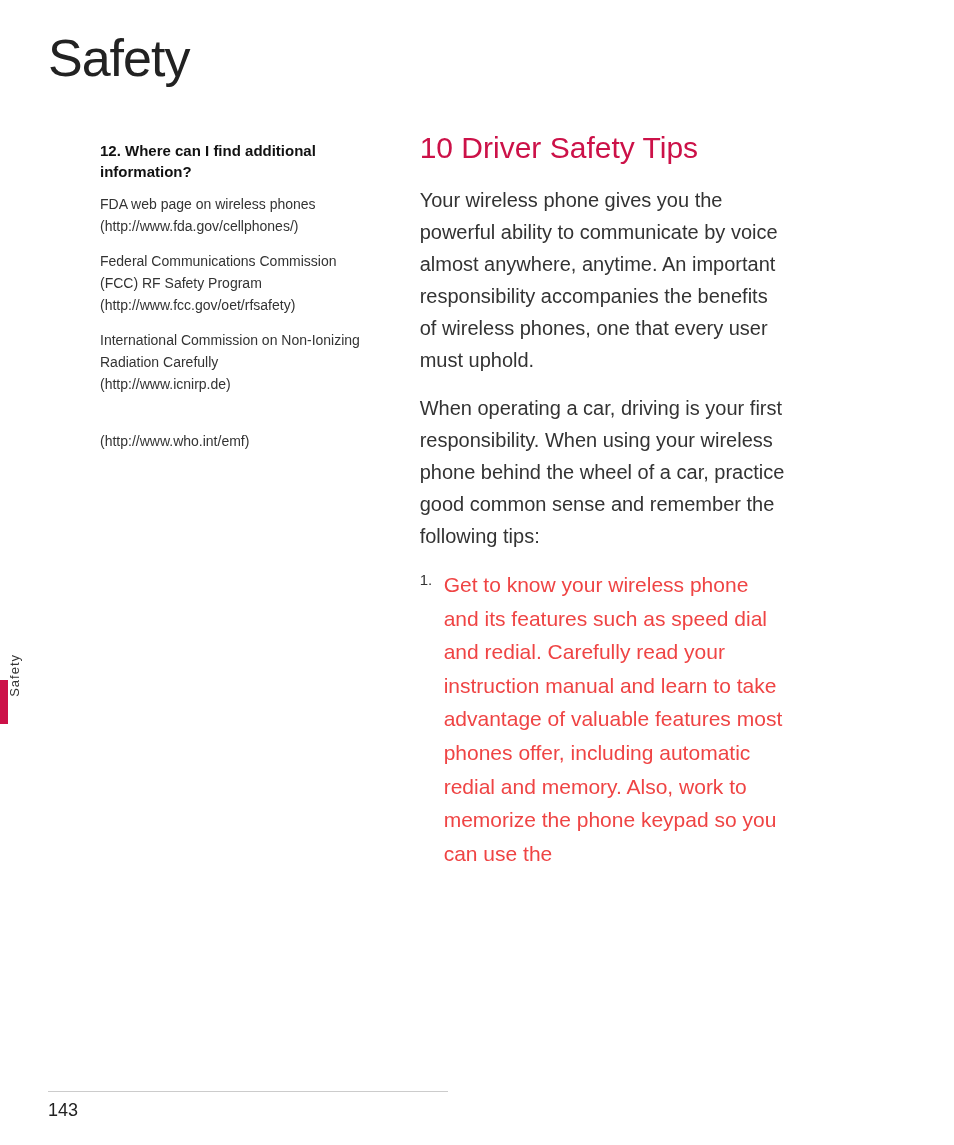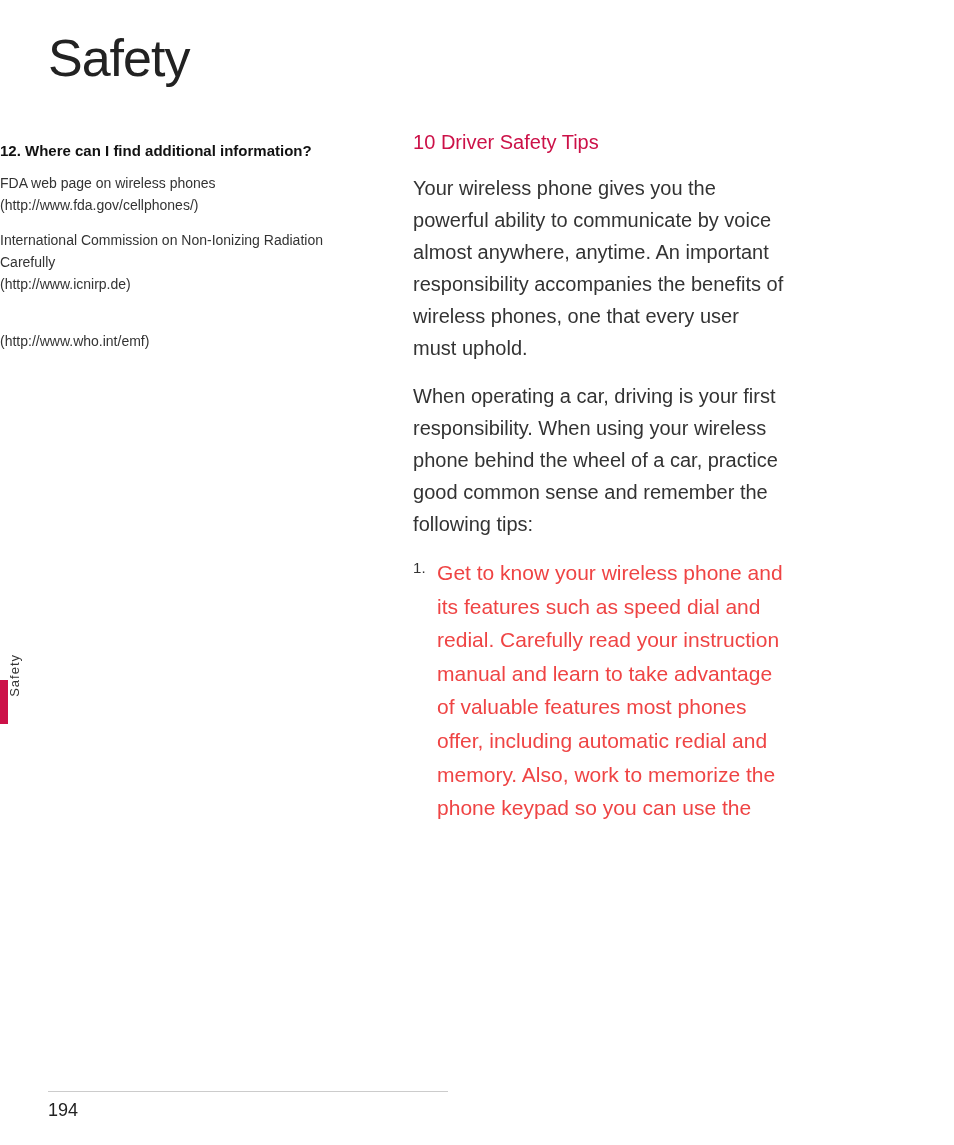--- a/index.html
+++ b/index.html
@@ -39,20 +39,21 @@
       top: 120px;
       left: 0;
       right: 0;
       bottom: 0;
       display: flex;
       flex-direction: row;
     }
 
     .left-column {
       width: 430px;
+      padding-left: 100px;
       padding-right: 20px;
       padding-top: 20px;
     }
 
     .right-column {
       width: 490px;
       padding-left: 30px;
       padding-right: 40px;
       padding-top: 10px;
     }
@@ -66,21 +67,21 @@
     }
 
     .left-column p {
       font-size: 14px;
       color: #333333;
       line-height: 1.55;
       margin-bottom: 14px;
     }
 
     .right-column-title {
-      font-size: 20px;
+      font-size: 30px;
       font-weight: 300;
       color: #cc1148;
       margin-bottom: 18px;
       line-height: 1.2;
     }
 
     .right-column p {
       font-size: 20px;
       color: #333333;
       line-height: 1.6;
@@ -179,20 +180,24 @@
     <div class="left-column">
 
       <div class="question-title">12. Where can I find additional information?</div>
 
 
       <p>
         <span>FDA web page on wireless phones</span><br>
         <span>(http://www.fda.gov/cellphones/)</span>
       </p>
 
+      <p>
+        <span>Federal Communications Commission (FCC) RF Safety Program</span><br>
+        <span>(http://www.fcc.gov/oet/rfsafety)</span>
+      </p>
 
       <p>
         <span>International Commission on Non-Ionizing Radiation Carefully</span><br>
         <span>(http://www.icnirp.de)</span>
       </p>
 
       <p>
         <br>
         <span>(http://www.who.int/emf)</span>
       </p>
@@ -212,16 +217,16 @@
         <span class="tip-number">1.</span>
         <span class="tip-text">Get to know your wireless phone and its features such as speed dial and redial. Carefully read your instruction manual and learn to take advantage of valuable features most phones offer, including automatic redial and memory. Also, work to memorize the phone keypad so you can use the</span>
       </div>
 
     </div>
 
   </div>
 
   <div class="page-bottom">
     <div class="page-divider"></div>
-    <span class="page-number">194</span>
+    <span class="page-number">143</span>
   </div>
 
 </div>
 
 </body></html>

